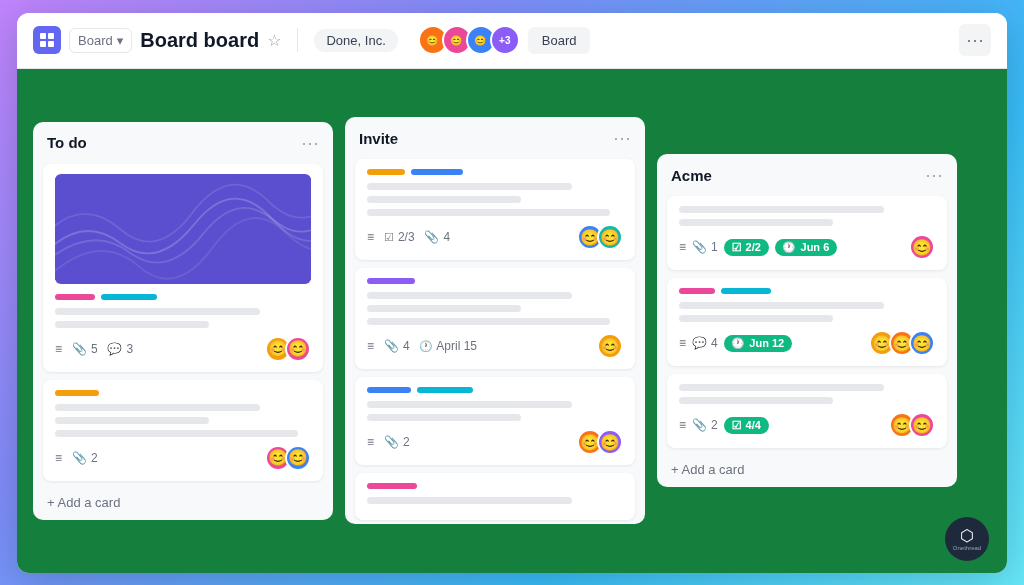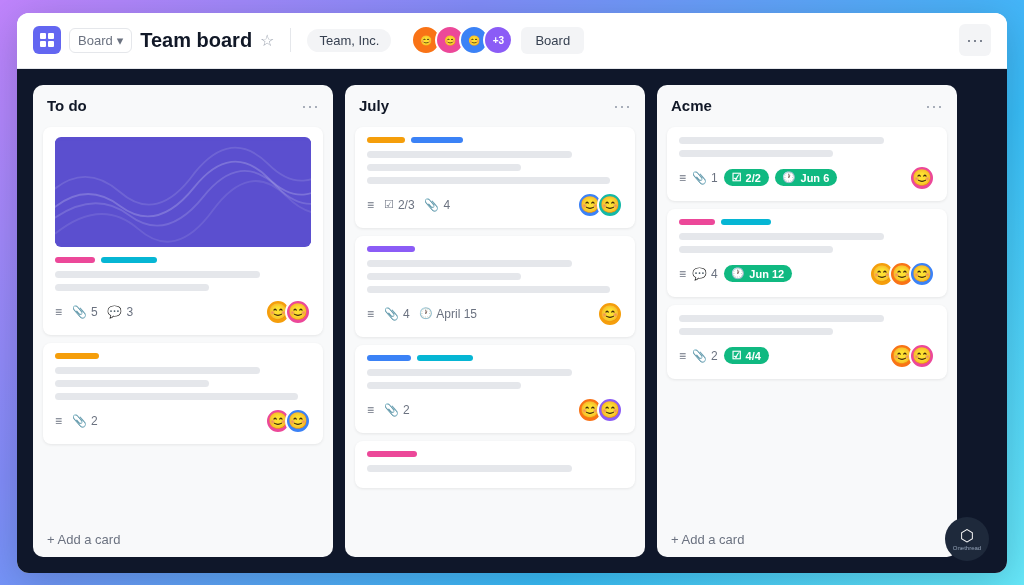--- a/index.html
+++ b/index.html
@@ -153,22 +153,23 @@
       justify-content: center;
       font-size: 18px;
       color: #6b7280;
     }
     
     .board {
       flex: 1;
       display: flex;
       gap: 12px;
       padding: 16px;
-      background: #0f172a;
-      overflow: hidden;
+      background: #15803d;
+      overflow: hidden;
+      align-items: center;
     }
     
     .column {
       width: 300px;
       background: #f8f9fa;
       border-radius: 10px;
       display: flex;
       flex-direction: column;
       overflow: hidden;
       flex-shrink: 0;
@@ -332,26 +333,26 @@
             <rect x="1" y="1" width="6" height="6" rx="1"></rect>
             <rect x="9" y="1" width="6" height="6" rx="1"></rect>
             <rect x="1" y="9" width="6" height="6" rx="1"></rect>
             <rect x="9" y="9" width="6" height="6" rx="1"></rect>
           </svg>
       </div>
       <div class="board-dropdown">
         <span>Board</span>
         <span>▾</span>
       </div>
-      <span class="header-title">Team board</span>
+      <span class="header-title">Board board</span>
       <span class="star-icon">☆</span>
     </div>
     <div class="header-divider"></div>
     <div class="workspace-pill">
-      <span>Team, Inc.</span>
+      <span>Done, Inc.</span>
     </div>
     <div class="header-center">
       <div class="avatar-group">
         <div class="avatar av-orange" style="background:#f97316">😊</div>
         <div class="avatar av-pink" style="background:#ec4899">😊</div>
         <div class="avatar av-blue" style="background:#3b82f6">😊</div>
         <div class="avatar-count">+3</div>
       </div>
       <button class="invite-btn">Board</button>
     </div>
@@ -416,21 +417,21 @@
           </div>
         </div>
       </div>
       <div class="column-footer">
         <span>+ Add a card</span>
       </div>
     </div>
 
     <div class="column">
       <div class="column-header">
-        <span class="column-title">July</span>
+        <span class="column-title">Invite</span>
         <span class="column-more">···</span>
       </div>
       <div class="column-body">
 
         <div class="card">
           <div class="tag-row">
             <div class="tag" style="width:38px;background:#f59e0b;"></div>
             <div class="tag" style="width:52px;background:#3b82f6;"></div>
           </div>
           <div class="line medium"></div>

